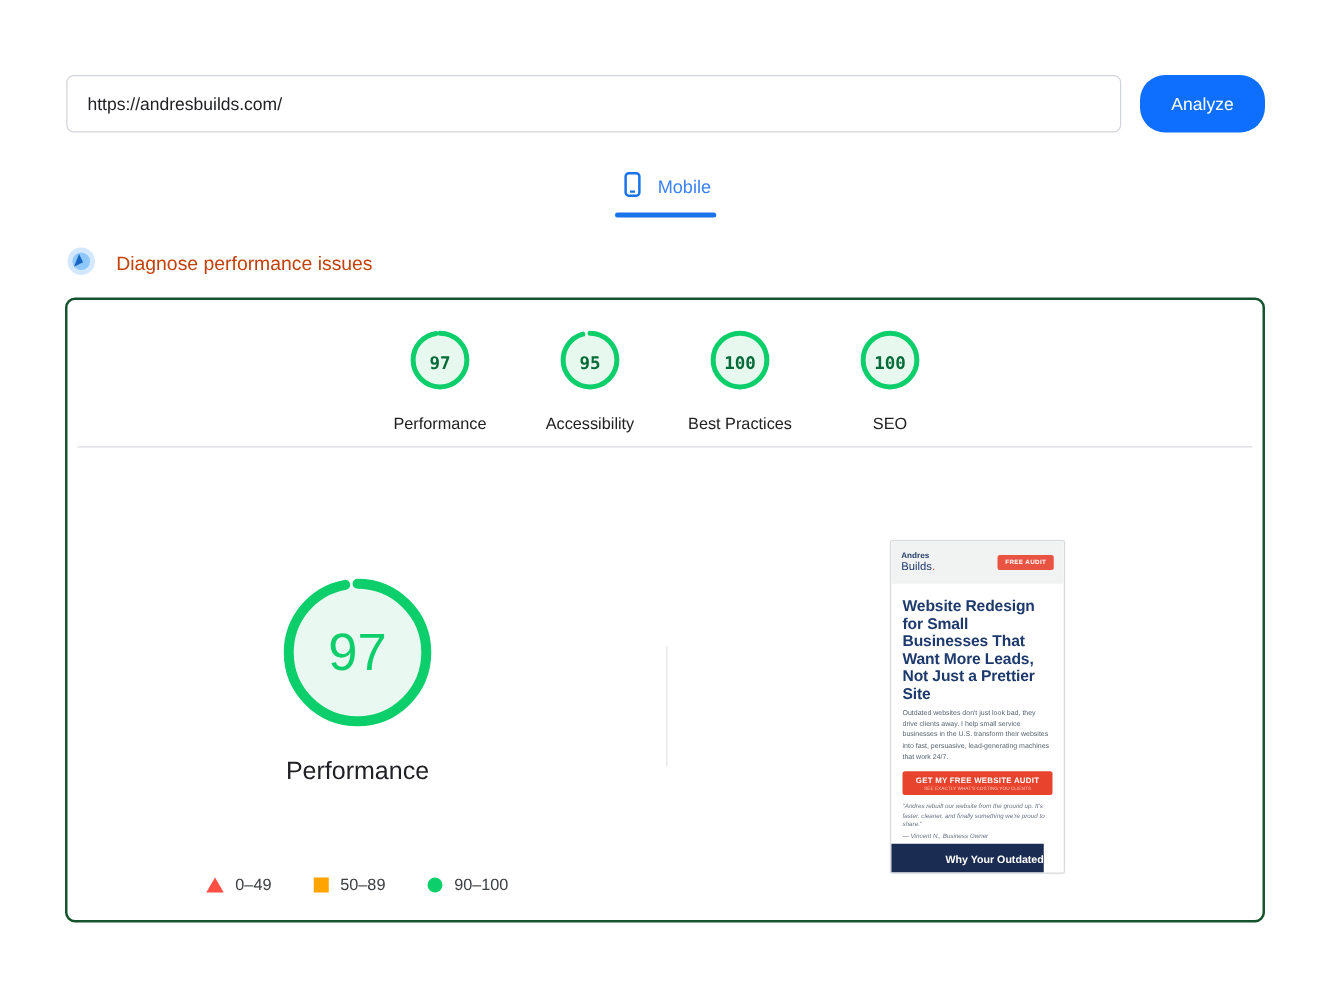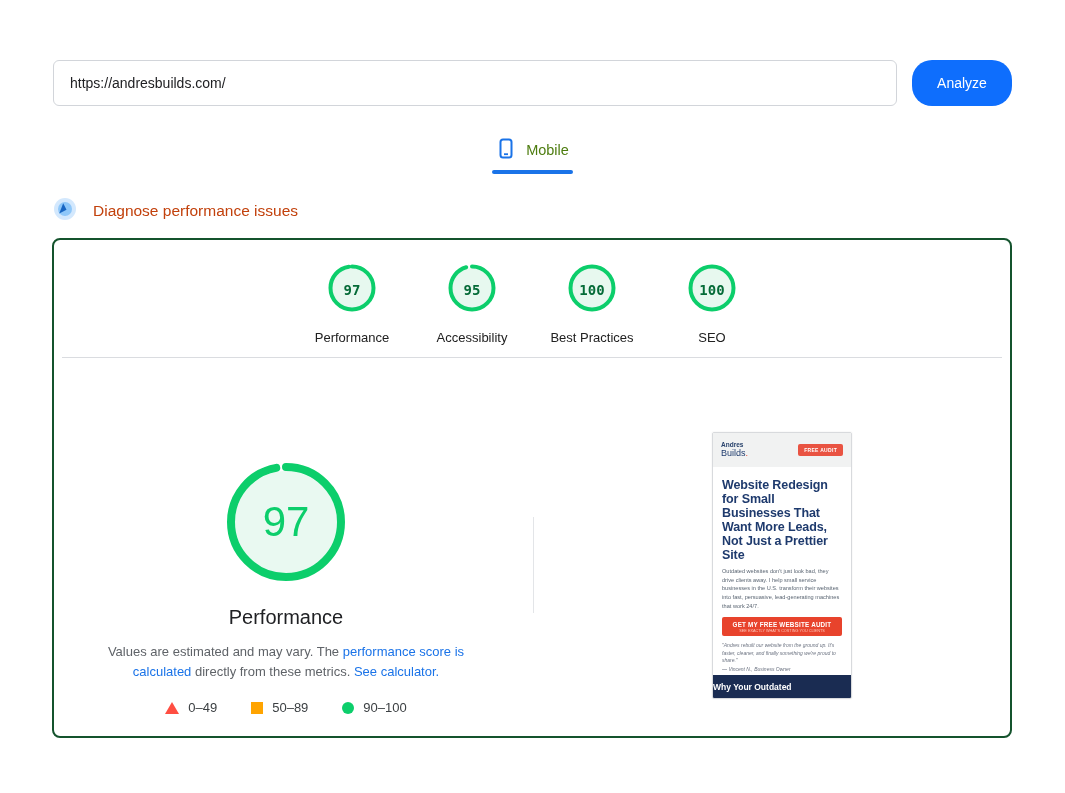--- a/index.html
+++ b/index.html
@@ -12,21 +12,21 @@
     color:#202124; outline:none; font-family:"Liberation Sans", sans-serif; }
   .analyze-btn { position:absolute; left:912px; top:60px; width:100px; height:46px;
     background:#0e6efd; color:#fff; border:none; border-radius:20px; font-size:14px;
     font-weight:500; cursor:pointer; font-family:"Liberation Sans", sans-serif; }
 
   
   .tabs { position:absolute; left:0; right:0; top:130px; height:46px;
     display:flex; justify-content:center; gap:36px; }
   .tab { position:relative; display:flex; align-items:center; gap:10px;
     height:40px; cursor:pointer; font-size:14.5px; font-weight:500; }
-  .tab.active { color:#4d7c0f; }
+  .tab.active { color:#3b82f6; }
   .tab.inactive { color:#3c4043; }
   .tab-underline { position:absolute; left:-4px; right:-4px; bottom:-4px;
     height:4px; border-radius:4px; background:#1a73e8; }
 
   
   .diagnose { position:absolute; left:53px; top:197px; display:flex;
     align-items:center; gap:16px; }
   .diagnose-text { font-size:15.5px; color:#c2410c; }
 
   
@@ -92,22 +92,22 @@
     font-style:italic; }
   .thumb-trust { margin:5px 9px 0; display:flex; align-items:center; gap:5px; }
   .flag { width:14px; height:9px; position:relative; flex:none;
     background:repeating-linear-gradient(#b22234 0 1.3px,#fff 1.3px 2.6px); }
   .flag::after { content:""; position:absolute; left:0; top:0; width:6px;
     height:5px; background:#3c3b6e; }
   .thumb-trust-text { font-size:5.5px; font-weight:700; color:#2f86c7;
     line-height:1.3; }
   .thumb-stars { font-size:6.5px; color:#f2b01e; letter-spacing:1px;
     line-height:1.2; }
-  .thumb-footer { position:absolute; bottom:0; left:0; right:0; height:23px;
-    background:#1a2c52; display:flex; align-items:center; justify-content:flex-start; }
+  .thumb-footer { position:absolute; bottom:0; left:0; right:16px; height:23px;
+    background:#1a2c52; display:flex; align-items:center; justify-content:flex-end; }
   .thumb-footer-text { color:#fff; font-size:8.5px; font-weight:800; }
 </style>
 </head>
 <body>
 
 <input class="url-input" value="https://andresbuilds.com/" style="">
 <button class="analyze-btn">Analyze</button>
 
 <div class="tabs">
   <div class="tab active">
@@ -196,23 +196,20 @@
       <circle cx="60" cy="60" r="51" fill="#e9f9f1"></circle>
       <circle class="arc" cx="60" cy="60" r="55" fill="none" stroke="#0cce6b" stroke-width="8" stroke-linecap="round" transform="rotate(-90 60 60)" stroke-dasharray="335.2079361380309 345.57519189487726"></circle>
     </svg>
     <div class="gauge-num">
         <span class="big-num">97</span>
       </div>
   </div>
 
   <div class="perf-title">Performance</div>
 
-  <div class="disclaimer">
-    <span>Values are estimated and may vary. The </span><a>performance score is calculated</a><span> directly from these metrics. </span><a>See calculator.</a>
-  </div>
 
   <div class="legend">
     <div class="legend-item">
       <span class="shape-triangle"></span>
       <span>0–49</span>
     </div>
     <div class="legend-item">
       <span class="shape-square"></span>
       <span>50–89</span>
     </div>

